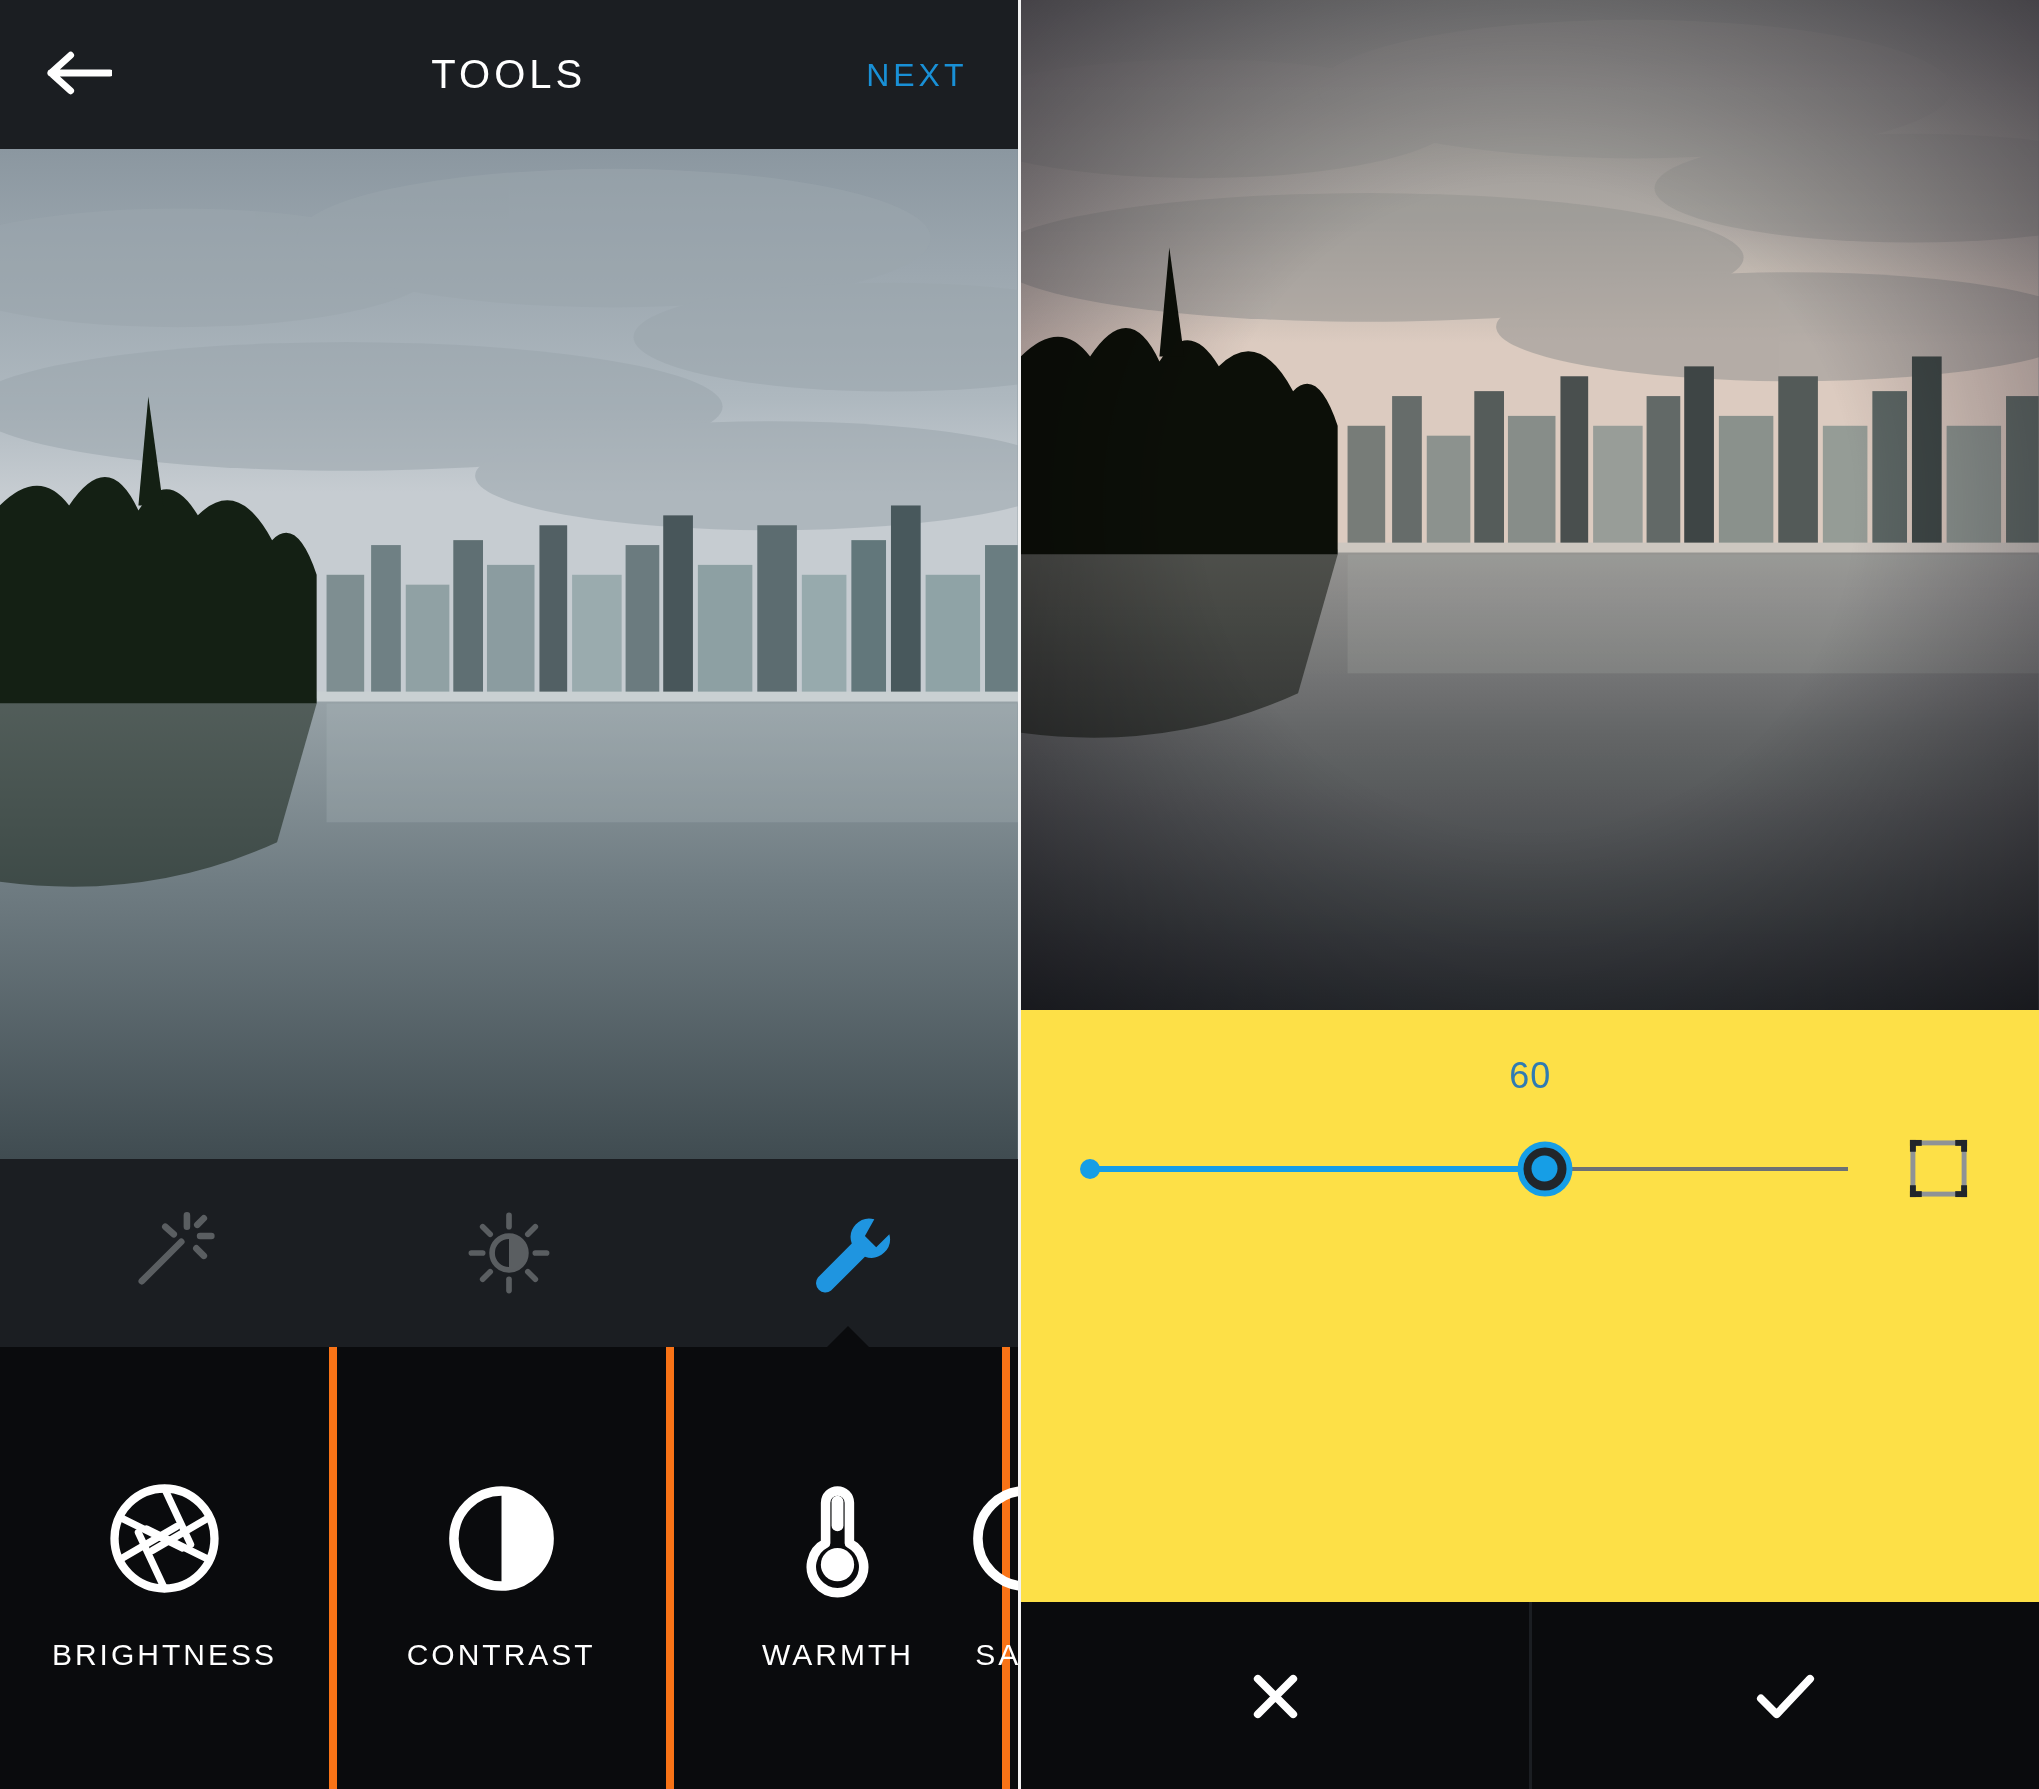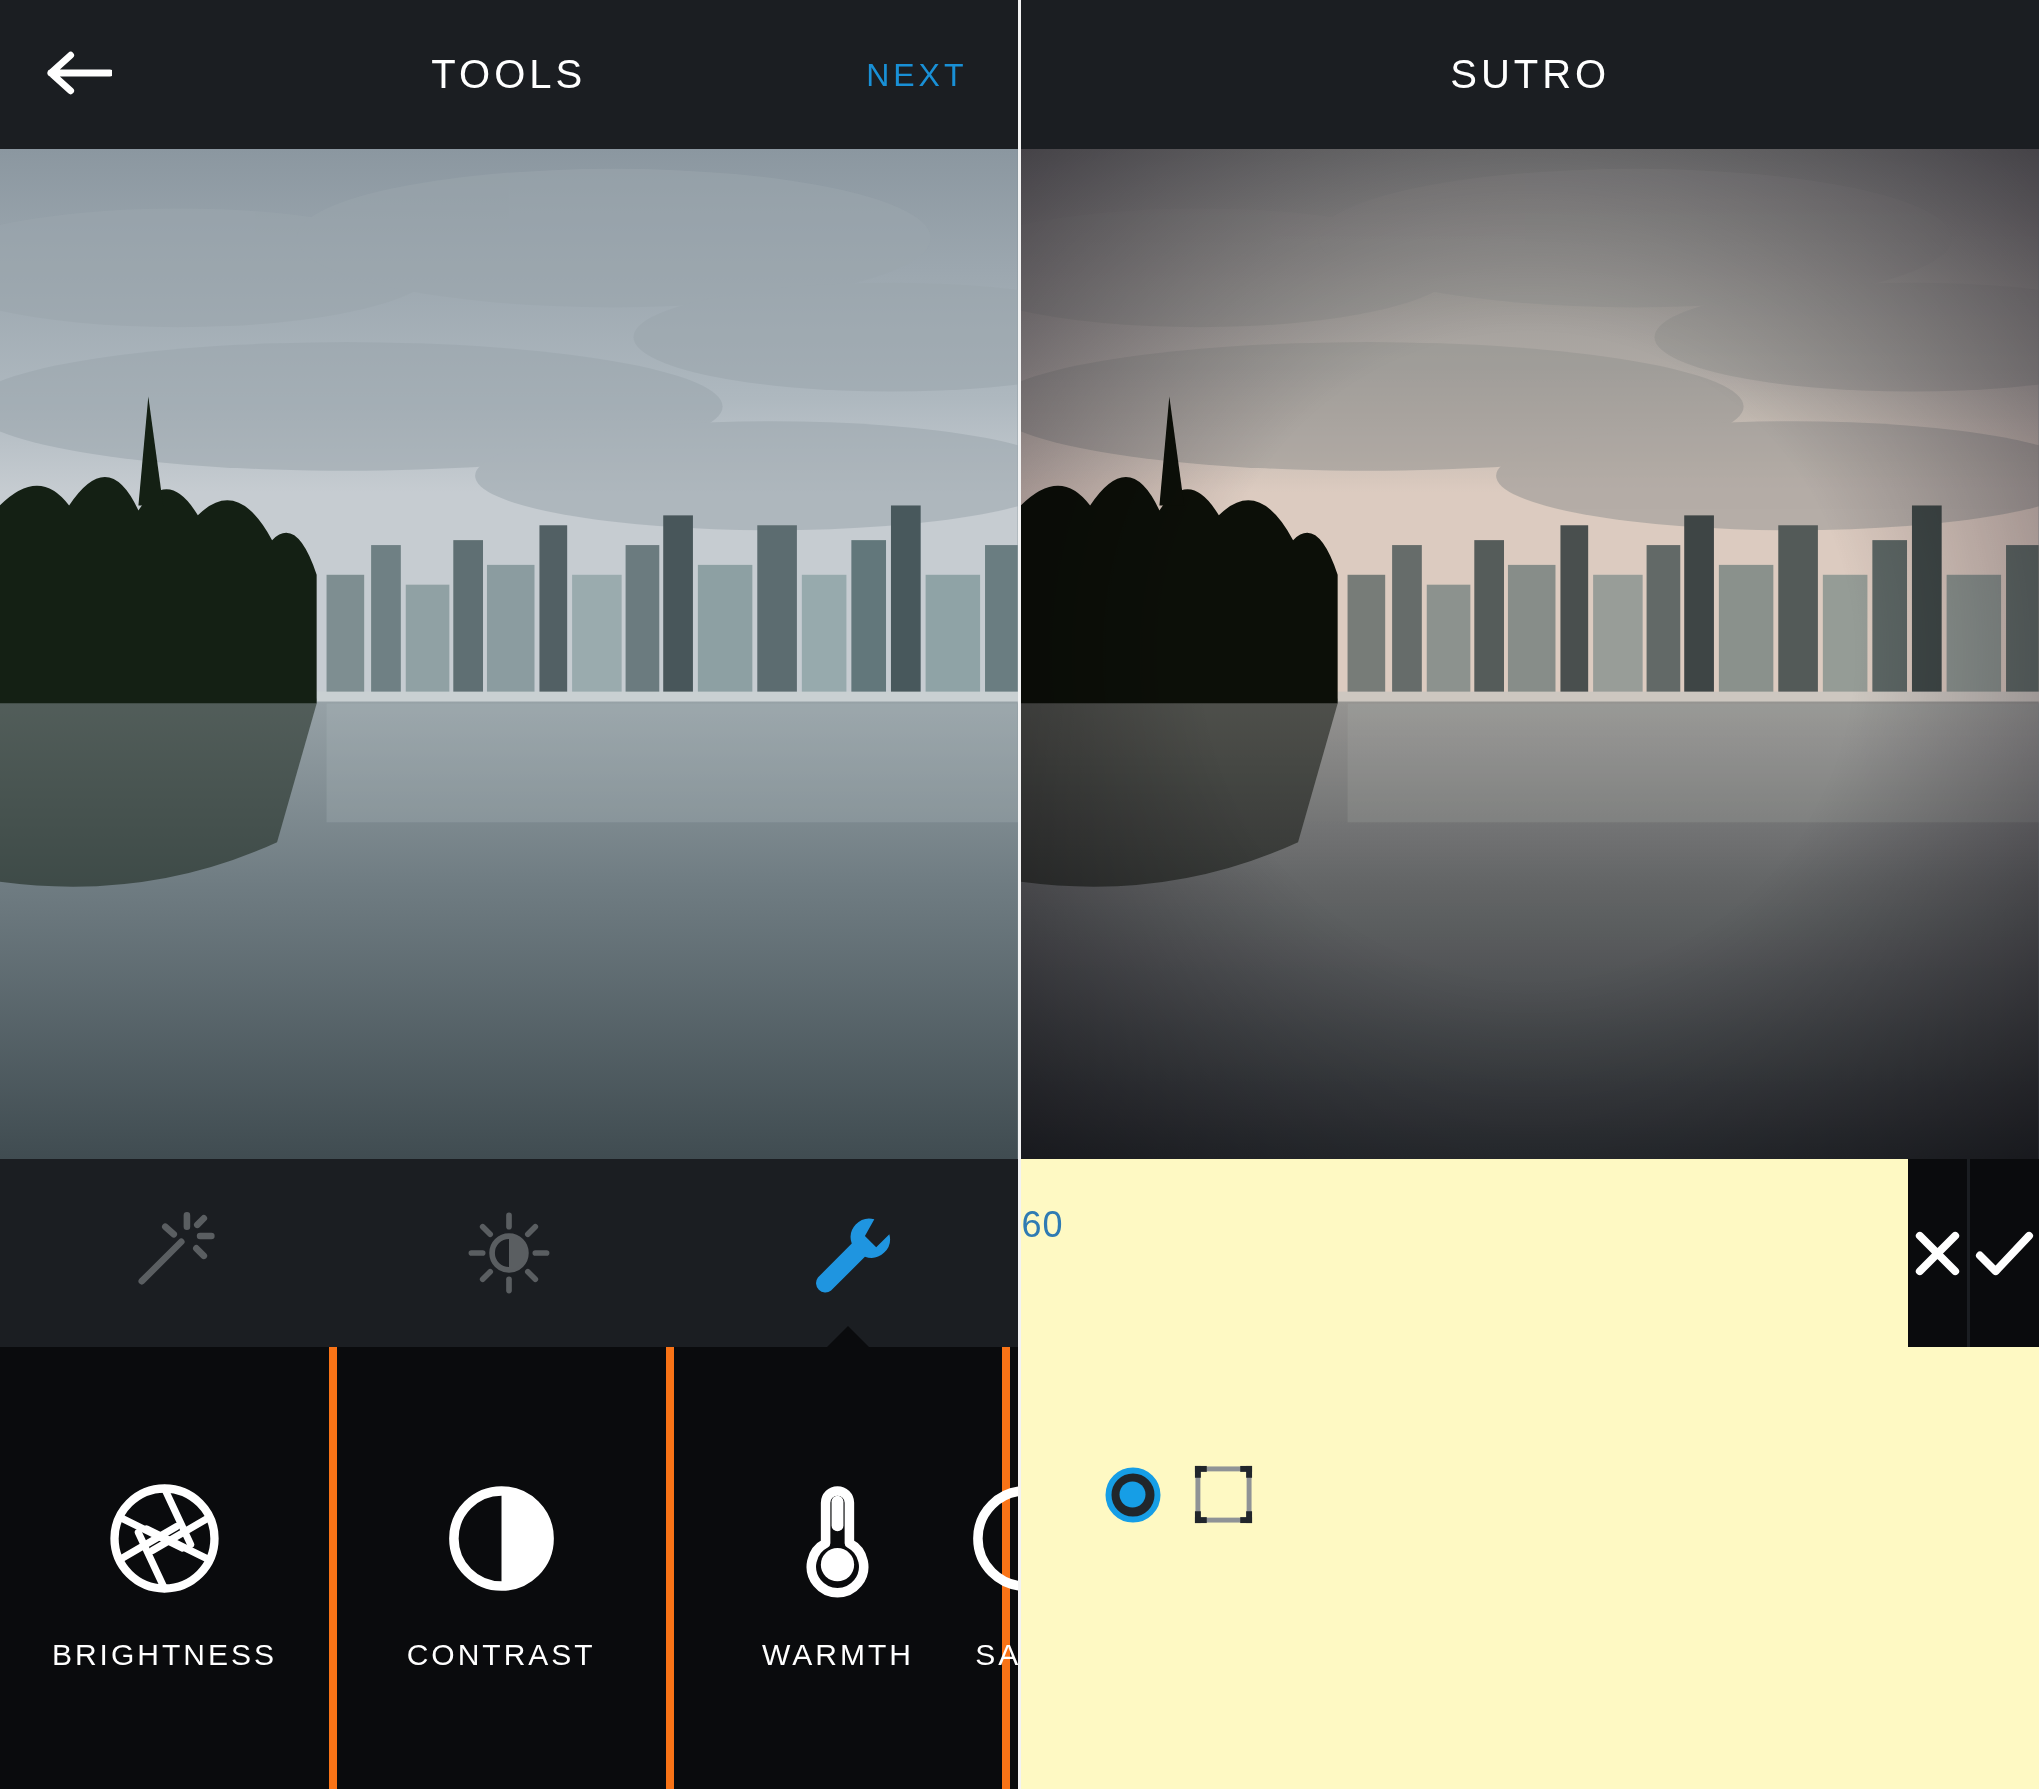--- a/index.html
+++ b/index.html
@@ -126,23 +126,23 @@
     color:#ffffff;
     font-size:30px;
     letter-spacing:3px;
     font-weight:500;
   }
   .tool svg{ display:block; }
 
   
   .slider-area{
     flex:1;
-    background:#fef9c3;
-    display:flex;
-    flex-direction:row;
+    background:#fde047;
+    display:flex;
+    flex-direction:column;
     position:relative;
   }
   .slider-value{
     color:#2f7bb3;
     font-size:36px;
     text-align:center;
     padding-top:45px;
     font-weight:400;
     letter-spacing:1px;
   }
@@ -370,23 +370,20 @@
         <div class="label" style="margin-left:-45px">SATU</div>
       </div>
     </div>
 
   </div>
 
   <div class="divider"></div>
 
   <div class="phone">
 
-    <div class="header">
-      <div class="title">SUTRO</div>
-    </div>
 
     <div class="photo sutro">
       <svg class="tone" viewBox="0 0 1028 1020" preserveAspectRatio="xMidYMid slice">
         <defs>
           <linearGradient id="skyR" x1="0" y1="0" x2="0" y2="1">
             <stop offset="0" stop-color="#7d8690"></stop>
             <stop offset="0.4" stop-color="#a4a8ad"></stop>
             <stop offset="0.62" stop-color="#cfc9c3"></stop>
           </linearGradient>
           <linearGradient id="waterR" x1="0" y1="0" x2="0" y2="1">

